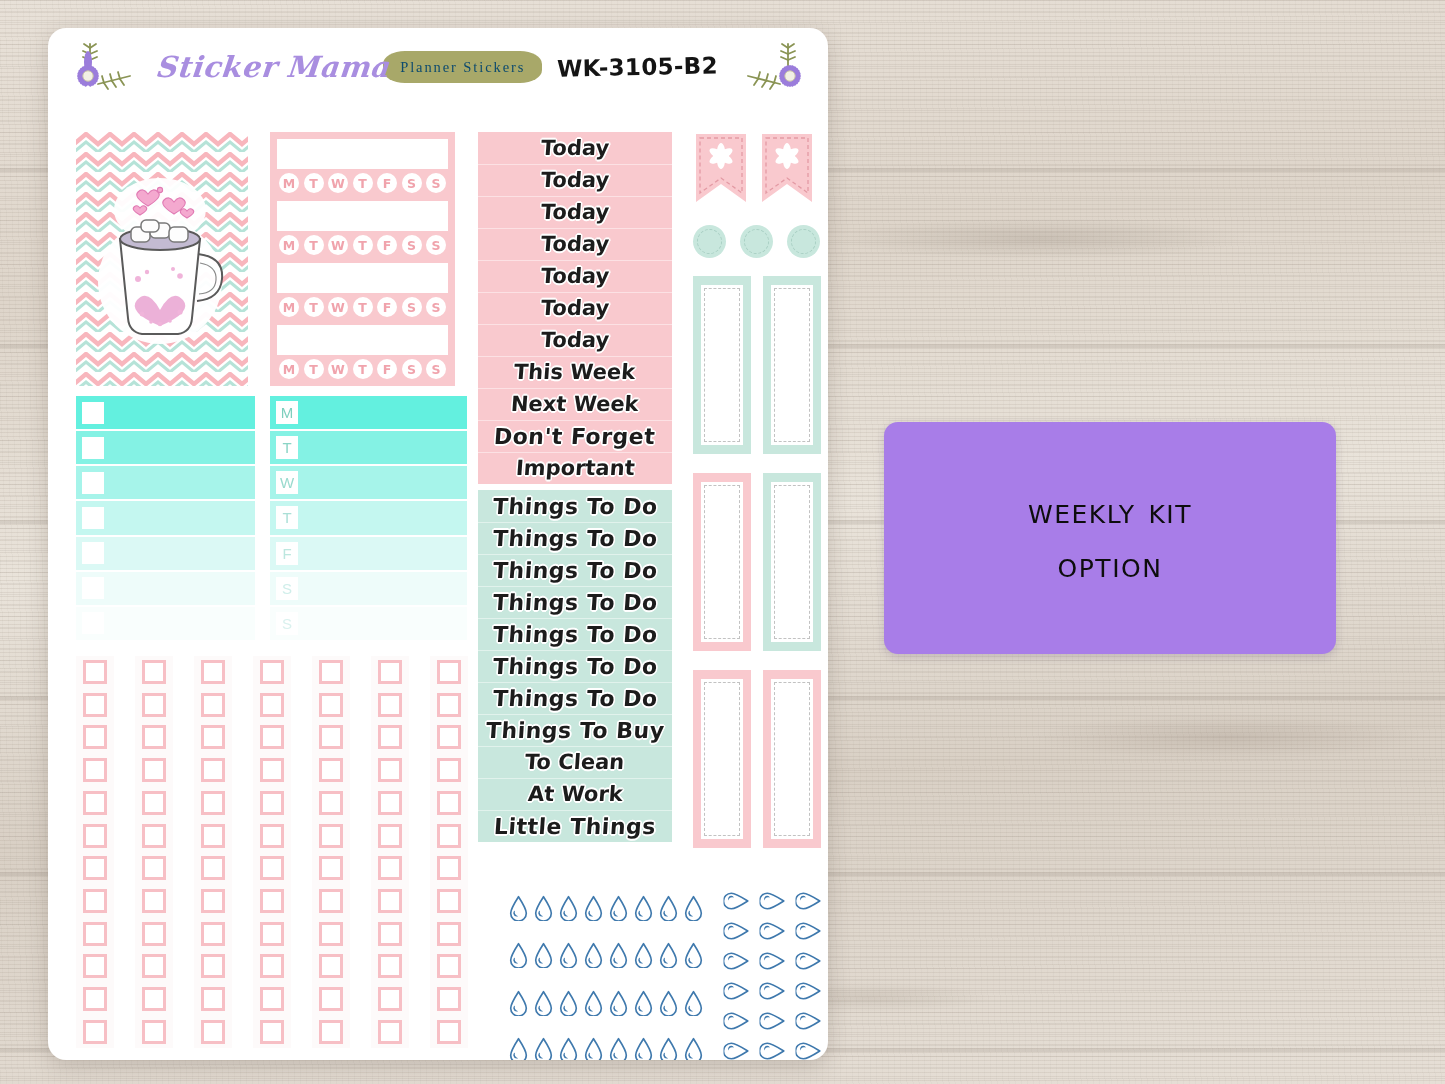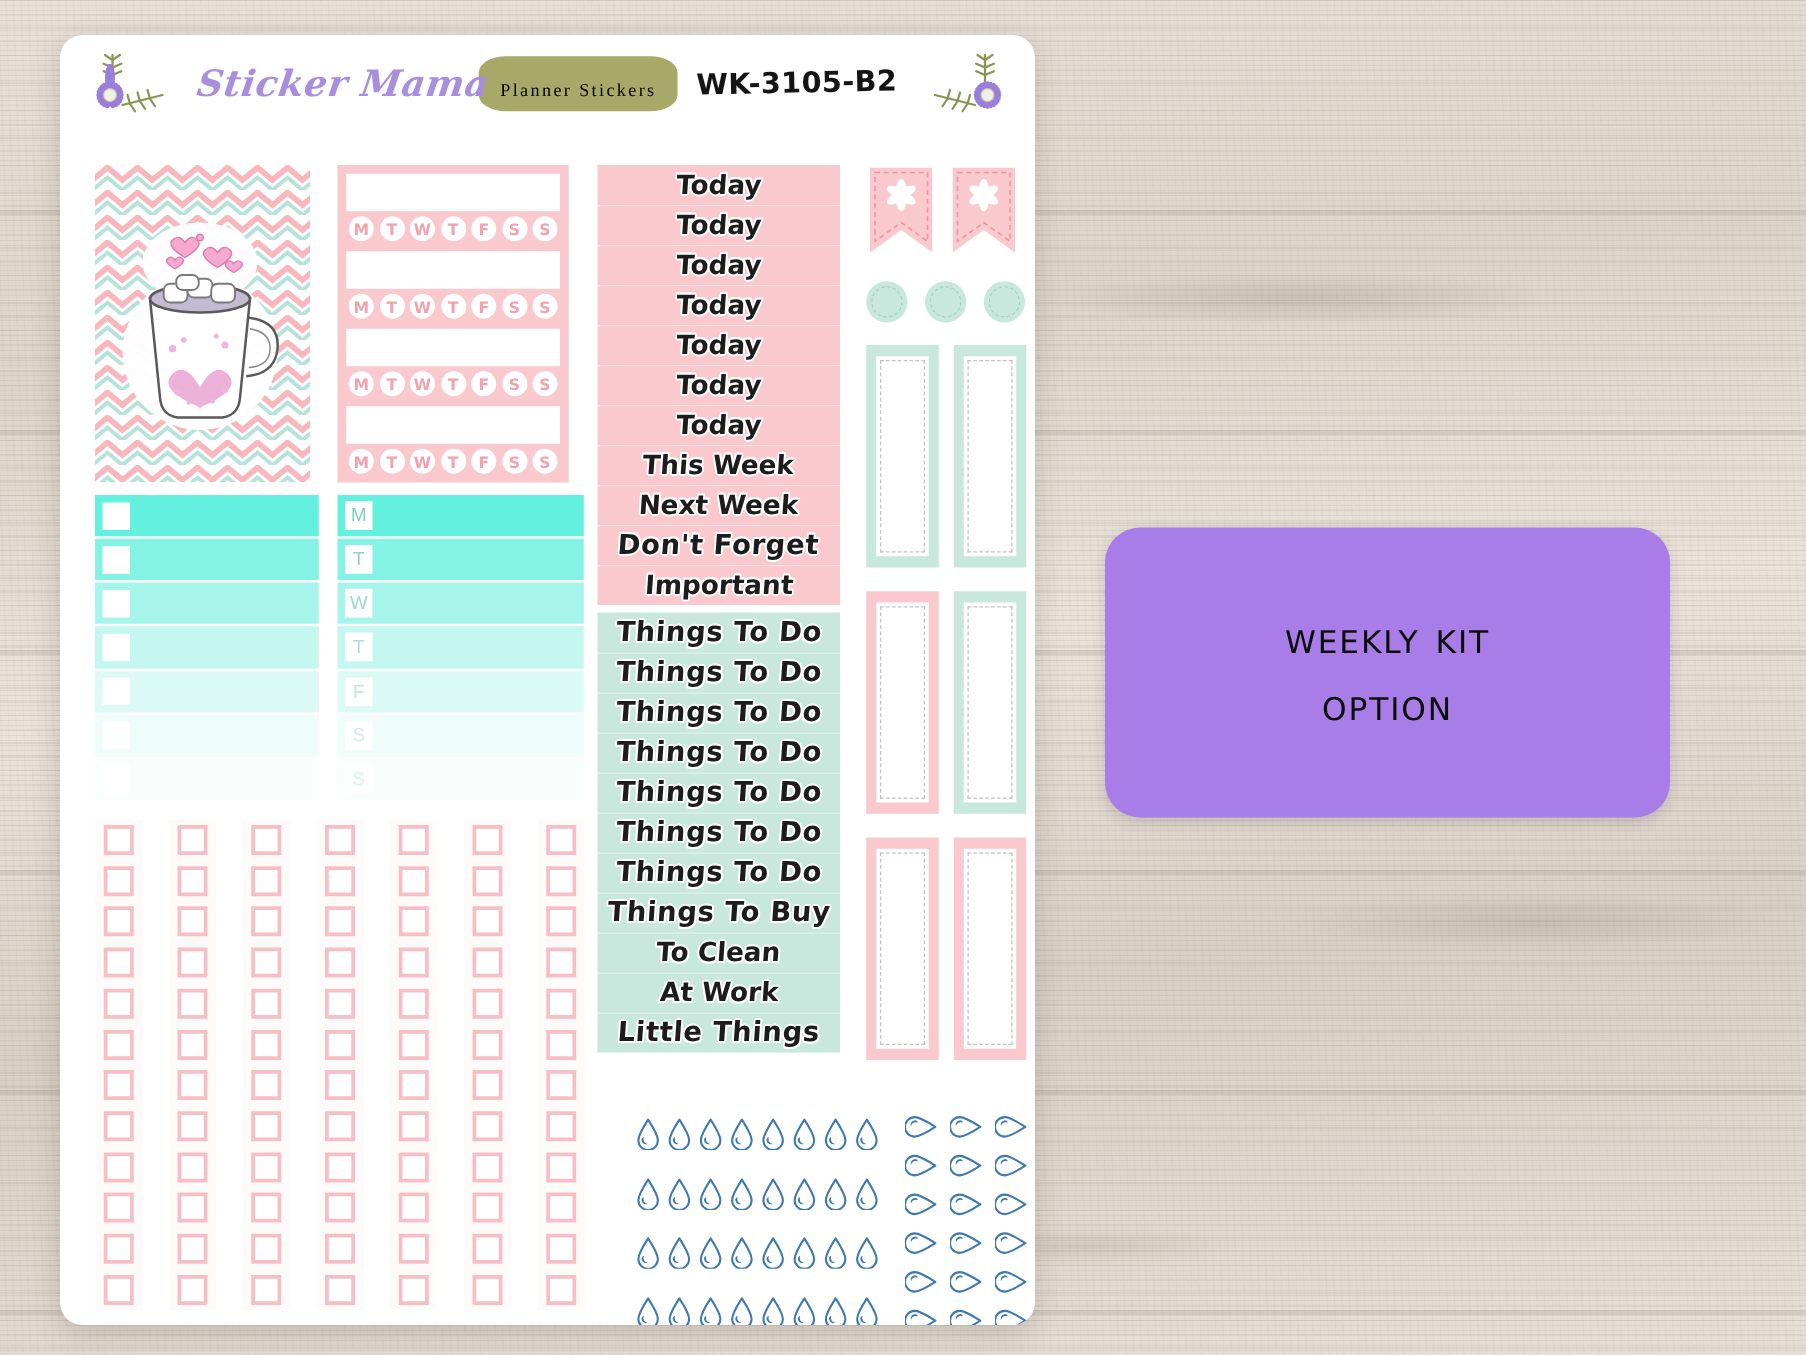--- a/index.html
+++ b/index.html
@@ -92,24 +92,24 @@
     font-size: 29px;
     font-weight: bold;
     color: #a98ee0;
     letter-spacing: .5px;
     transform: skewX(-8deg);
     margin-right: -8px;
     z-index: 3;
   }
   .banner {
     position: relative;
-    padding: 20px 17px 7px;
+    padding: 8px 17px 7px;
     background: #a8a869;
     border-radius: 22px / 13px;
-    color: #000000;
+    color: #0c4a6e;
     font-family: "Liberation Serif", serif;
     font-size: 14.5px;
     letter-spacing: 1.9px;
     white-space: nowrap;
     z-index: 2;
   }
   .sku {
     font-family: "DejaVu Sans", sans-serif;
     font-size: 23px;
     font-weight: bold;
@@ -280,21 +280,21 @@
     align-items: center; justify-items: center;
   }
   .drop-r { transform: rotate(90deg); }
 
   
   #callout {
     position: absolute;
     left: 884px; top: 422px;
     width: 452px; height: 232px;
     background: #a87de8;
-    border-radius: 28px;
+    border-radius: 14px;
     display: flex; flex-direction: column;
     align-items: center; justify-content: center;
     gap: 5px;
     box-shadow: 0 3px 10px rgba(60,40,90,.18);
   }
   .callout-line {
     font-family: "DejaVu Sans", sans-serif;
     font-size: 36px;
     font-weight: normal;
     color: #0d0d0d;

